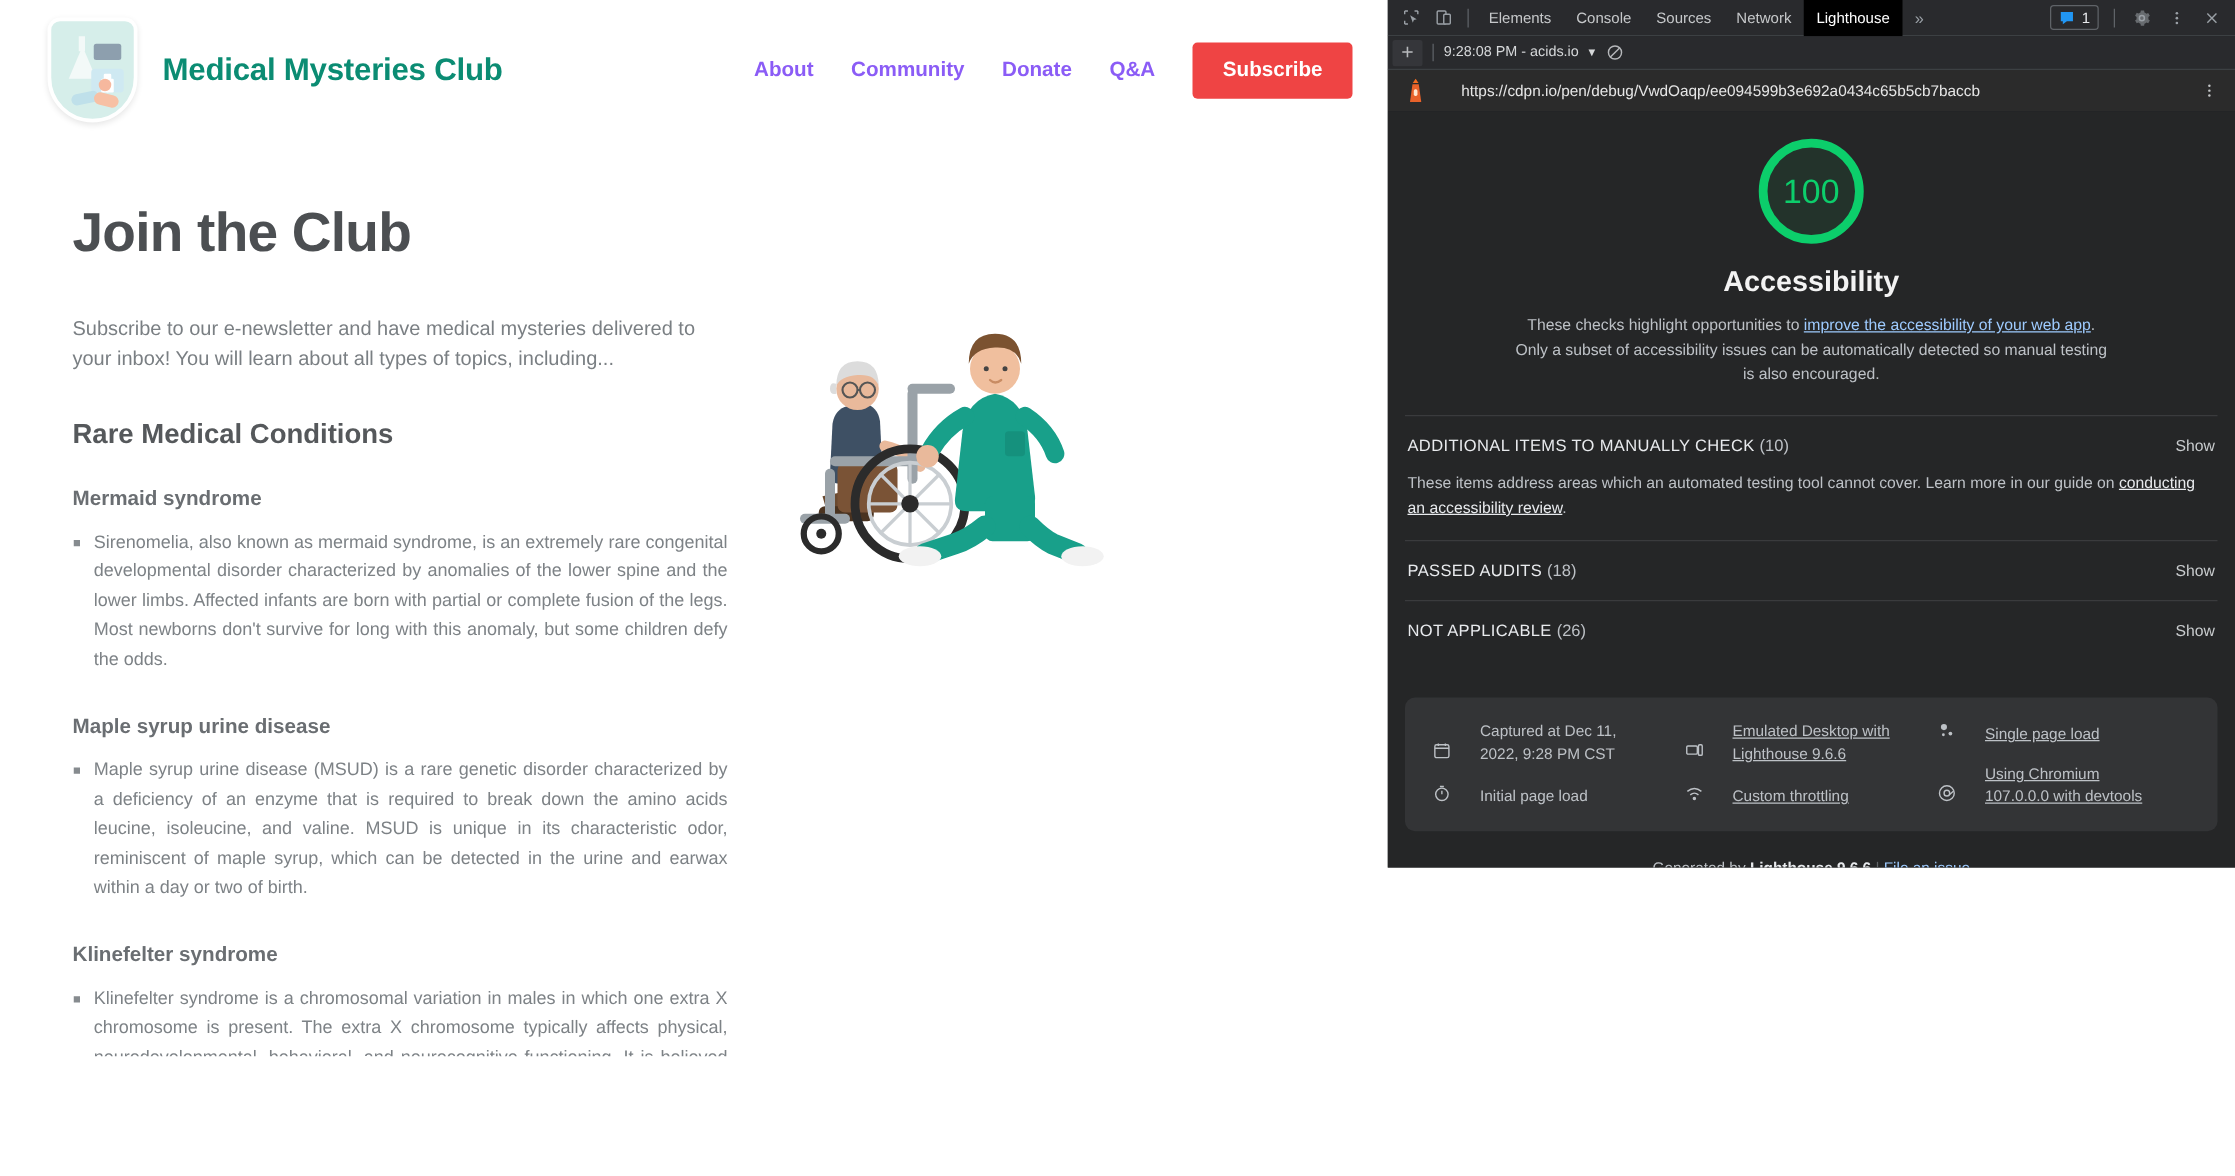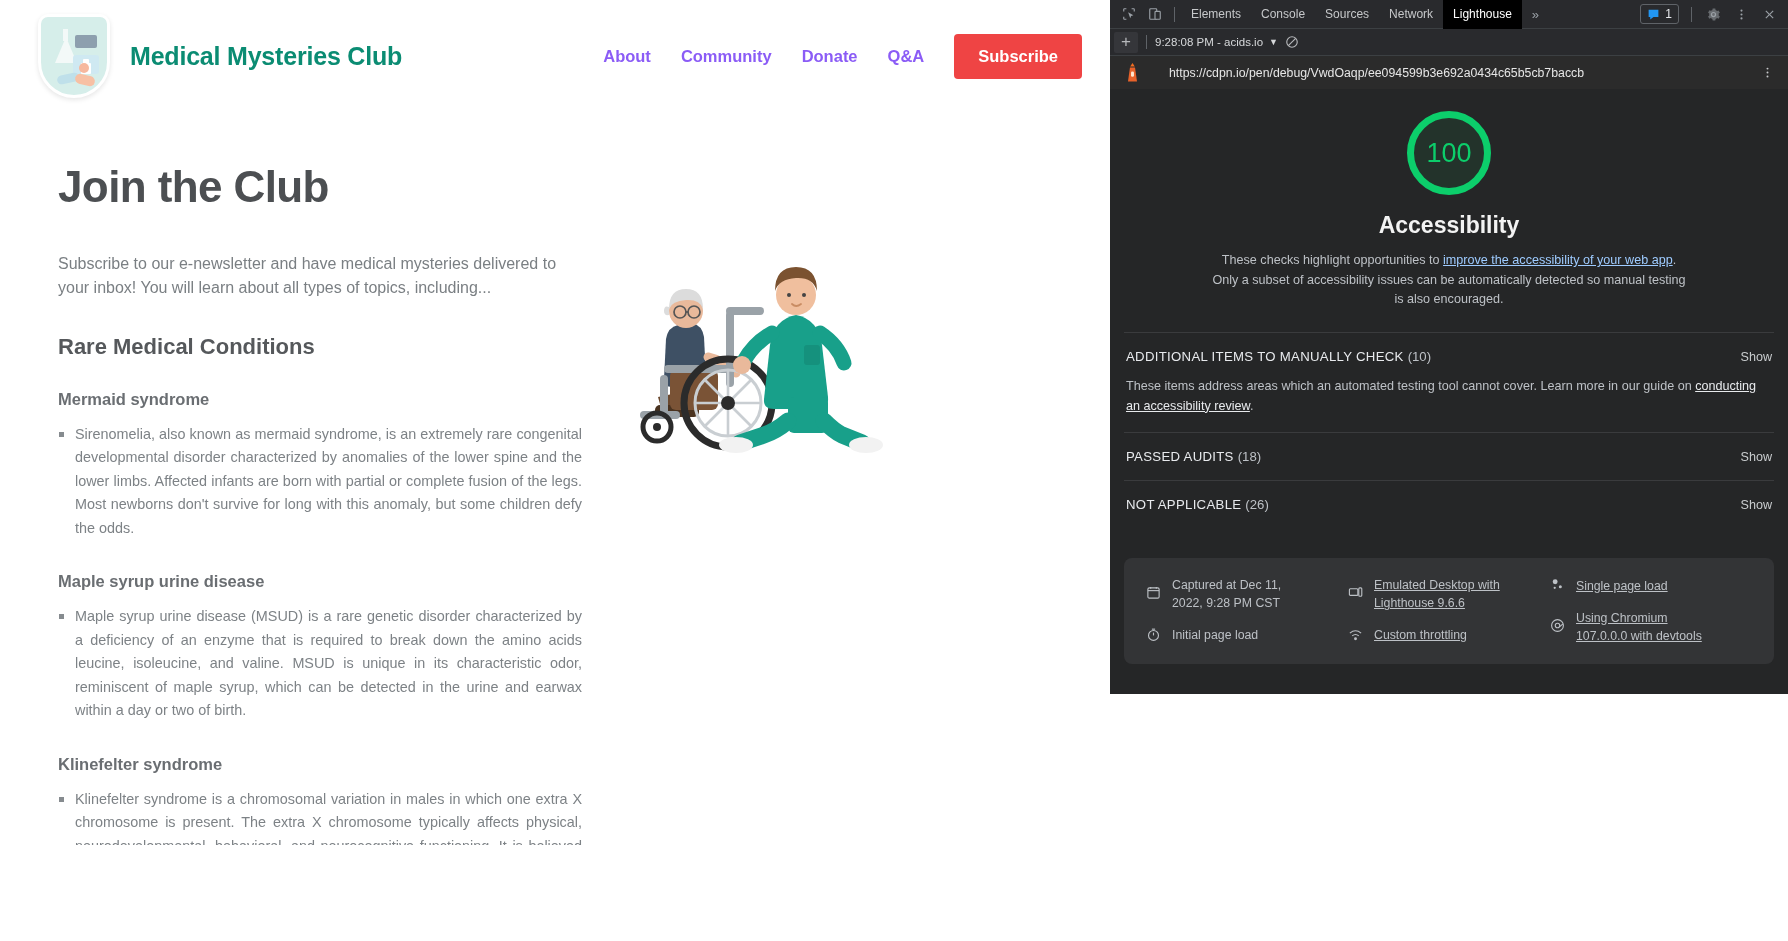--- a/index.html
+++ b/index.html
@@ -201,21 +201,21 @@
   .lh-note {
     font-size: 12.6px; color: #bdc1c6; line-height: 1.6;
     padding: 0 2px 16px 2px; margin-top: -4px;
   }
   .lh-note a { color: #e8eaed; text-decoration: underline; }
   .lh-meta {
     background: #333436; border-radius: 8px; margin-top: 30px;
     padding: 18px 22px; display: flex; gap: 0;
   }
   .lh-meta-col { flex: 1; display: flex; flex-direction: column; gap: 13px; }
-  .lh-meta-item { display: flex; gap: 10px; align-items: center; }
+  .lh-meta-item { display: flex; gap: 22px; align-items: flex-end; }
   .lh-meta-item .mi-icon { flex: 0 0 16px; color: #bdc1c6; margin-top: 1px; }
   .lh-meta-item .mi-text {
     font-size: 12.3px; color: #bdc1c6; line-height: 1.5; max-width: 140px;
   }
   .lh-meta-item .mi-text.link { text-decoration: underline; }
   .lh-generated {
     text-align: center; font-size: 12.3px; color: #bdc1c6; margin-top: 22px;
   }
   .lh-generated b { color: #e8eaed; }
   .lh-generated a { color: #9ecbff; text-decoration: none; }
@@ -513,16 +513,19 @@
                 <circle cx="8" cy="8" r="6.3"></circle>
                   <circle cx="8" cy="8" r="2.4"></circle>
                   <line x1="10.1" y1="9.4" x2="13.8" y2="6.2"></line>
               </svg>
             </span>
             <span class="mi-text link">Using Chromium 107.0.0.0 with devtools</span>
           </div>
         </div>
       </div>
 
+      <div class="lh-generated">
+        <span>Generated by </span><b>Lighthouse 9.6.6</b><span class="lh-footer-rule"> | </span><a href="#">File an issue</a>
+      </div>
 
     </div>
   </div>
 </div>
 
 </body></html>

